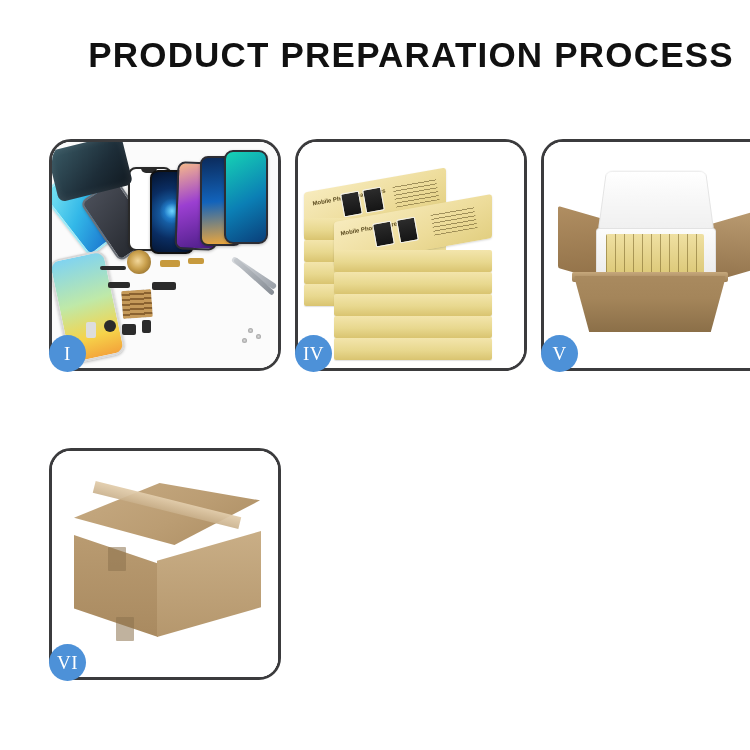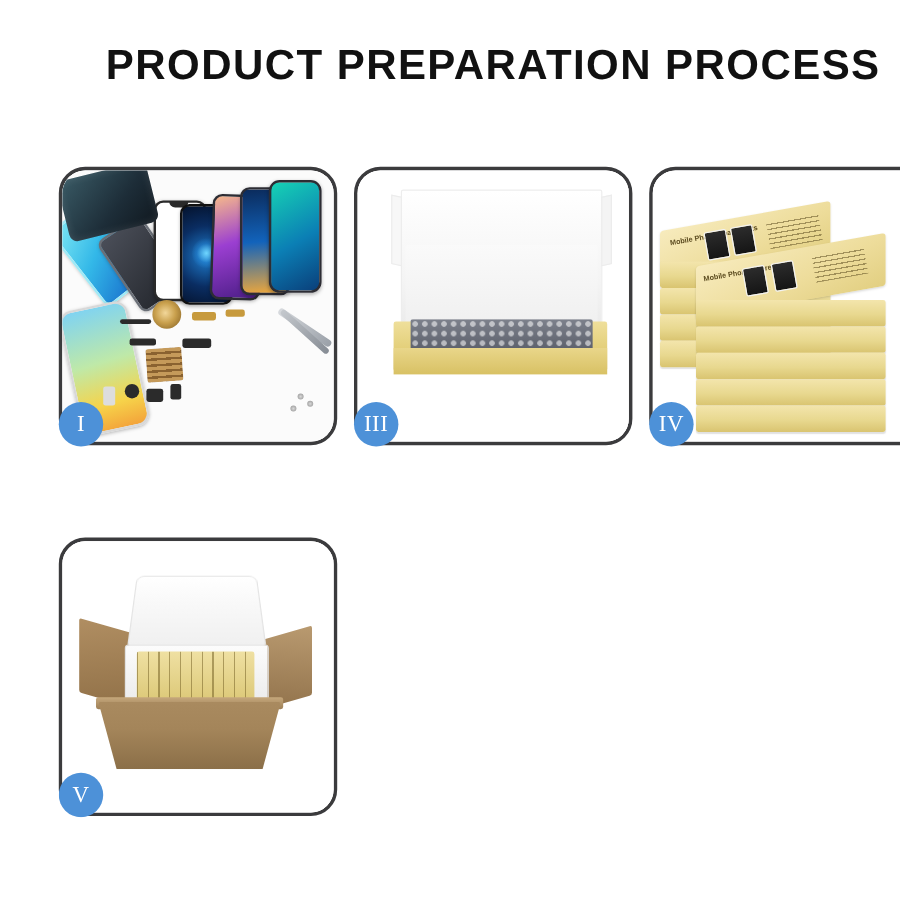--- a/index.html
+++ b/index.html
@@ -422,34 +422,20 @@
           <div class="chip" style="left:100px;top:140px;width:24px;height:8px;"></div>
           <div class="screw" style="left:196px;top:186px;"></div>
           <div class="screw" style="left:204px;top:192px;"></div>
           <div class="screw" style="left:190px;top:196px;"></div>
         </div>
       </div>
       <div class="badge">I</div>
     </div>
 
 
-    <div class="panel">
-      <div class="panel-inner">
-        <div class="scene-tray">
-          <div class="tray-lid-flapL"></div>
-          <div class="tray-lid-flapR"></div>
-          <div class="tray-lid"></div>
-          <div class="tray-foam"></div>
-          <div class="tray-base"></div>
-          <div class="tray-bubble"></div>
-          <div class="tray-front"></div>
-        </div>
-      </div>
-      <div class="badge">III</div>
-    </div>
 
     <div class="panel">
       <div class="panel-inner">
         <div class="scene-stack">
 
           <div class="sbox-top" style="left:6px;top:38px;width:142px;"></div>
           <div class="sbox-label" style="left:14px;top:52px;">Mobile Phone Spare Parts</div>
           <div class="sbox-win" style="left:44px;top:50px;"></div>
           <div class="sbox-win" style="left:66px;top:46px;"></div>
           <div class="sbox-lines" style="left:96px;top:40px;"></div>
@@ -481,15 +467,28 @@
           <div class="foam-lid"></div>
           <div class="foam-box"></div>
           <div class="foam-inner"></div>
           <div class="carton-rim"></div>
           <div class="carton-body"></div>
         </div>
       </div>
       <div class="badge">V</div>
     </div>
 
+    <div class="panel">
+      <div class="panel-inner">
+        <div class="scene-sealed">
+          <div class="sc-lid"></div>
+          <div class="sc-tape"></div>
+          <div class="sc-left"></div>
+          <div class="sc-right"></div>
+          <div class="sc-tab" style="left:56px;top:96px;"></div>
+          <div class="sc-tab" style="left:64px;top:166px;"></div>
+        </div>
+      </div>
+      <div class="badge">VI</div>
+    </div>
 
   </div>
 </div>
 
 </body></html>

